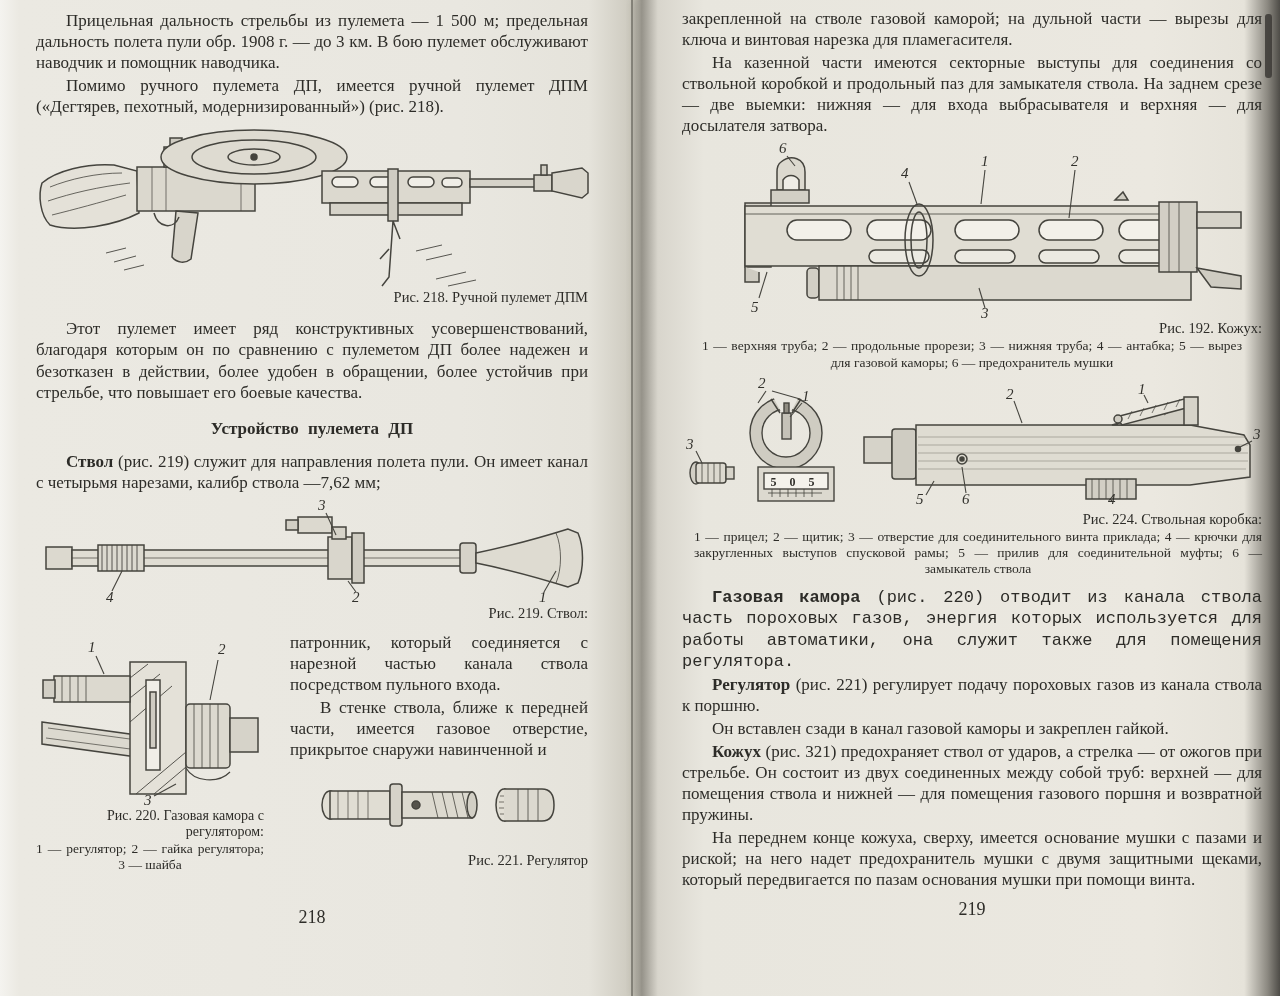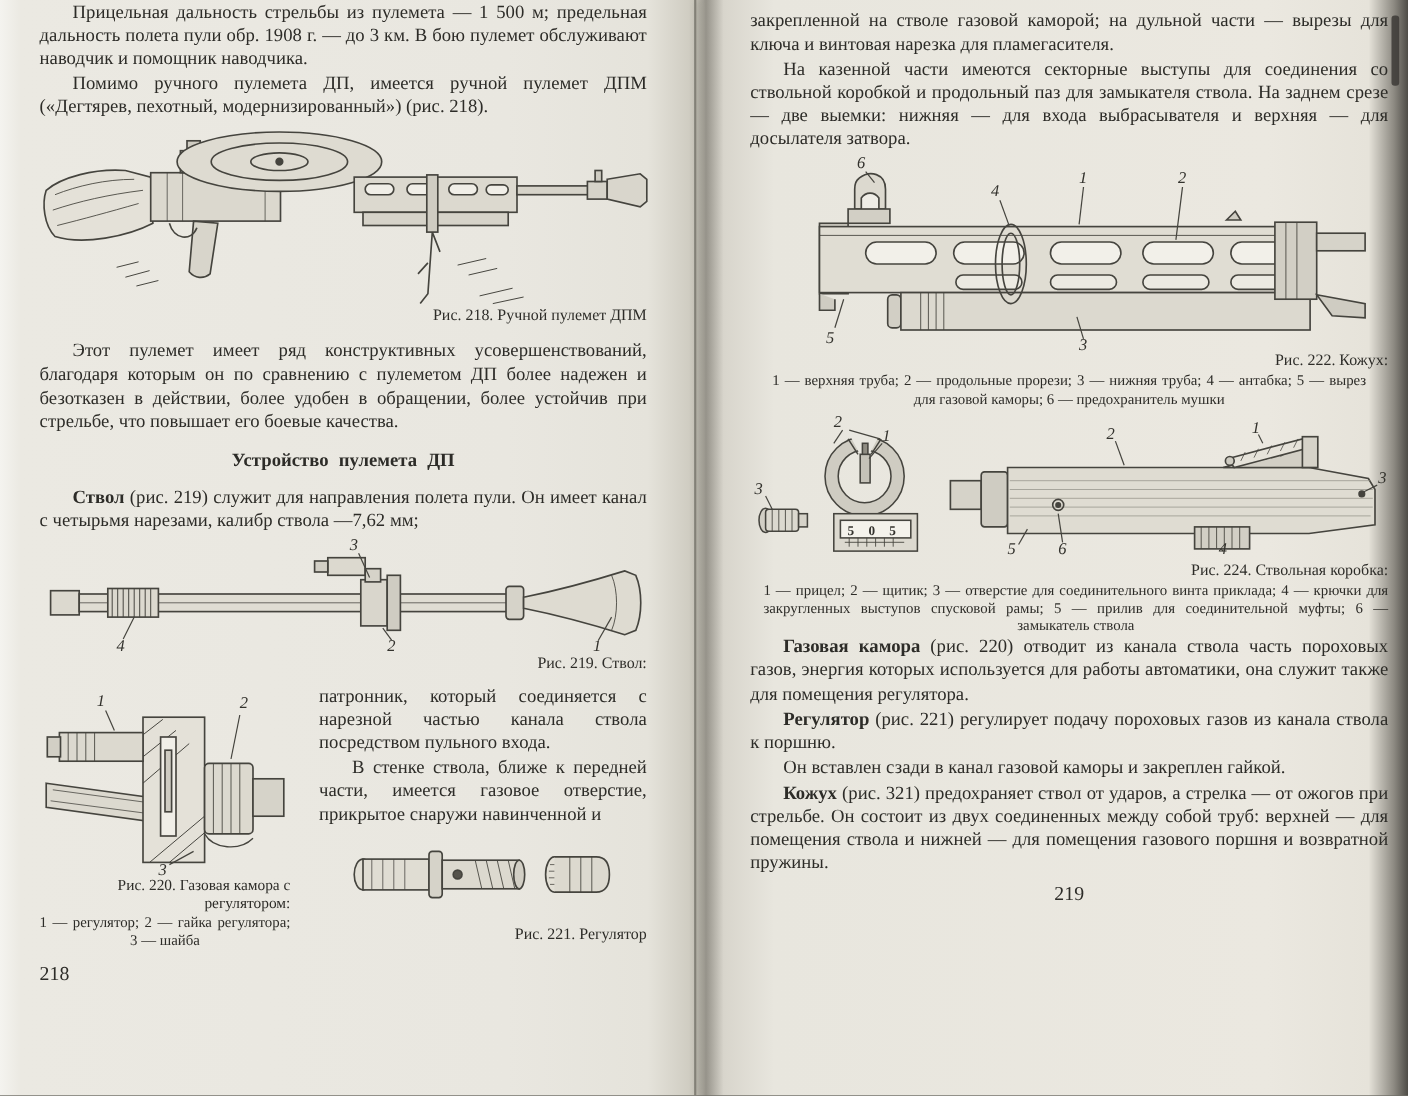--- a/index.html
+++ b/index.html
@@ -49,21 +49,21 @@
   .pagenum { position:absolute; bottom:30px; font-size:18px; }
   .pagenum-left { left:36px; }
 
   svg { overflow:visible; }
 </style>
 </head>
 <body>
 
 <div class="spread">
 
-  <div class="page page-left" style="">
+  <div class="page page-left" style="padding-top:10px;">
 
     <p class="p ind">Прицельная дальность стрельбы из пулемета — 1 500 м; предельная дальность полета пули обр. 1908 г. — до 3 км. В бою пулемет обслуживают наводчик и помощник наводчика.</p>
     <p class="p ind">Помимо ручного пулемета ДП, имеется ручной пулемет ДПМ («Дегтярев, пехотный, модернизированный») (рис. 218).</p>
 
     <svg class="fig" width="552" height="166" viewBox="0 0 552 166">
       <g stroke="#45443e" stroke-width="1.5" fill="none">
         <path d="M6,62 C20,50 50,42 78,44 L101,50 L103,92 C80,104 40,112 14,104 C4,94 2,74 6,62 Z" fill="#e4e1d8"></path>
         <path d="M14,66 C34,58 60,52 86,52 M12,80 C36,72 62,66 94,62 M16,94 C40,88 62,82 90,74" stroke-width="0.8"></path>
         <rect x="101" y="46" width="118" height="44" fill="#dbd8ce"></rect>
         <path d="M116,46 v44 M130,46 v44 M205,46 v44" stroke-width="0.7"></path>
@@ -173,21 +173,21 @@
             <ellipse cx="190" cy="31" rx="8" ry="16" fill="#e2dfd5"></ellipse>
             <path d="M186,22 l8,0 M185,28 l10,0 M185,34 l10,0 M186,40 l8,0" stroke-width="0.7"></path>
             <path d="M190,15 L228,15 C236,15 240,20 240,31 C240,42 236,47 228,47 L190,47" fill="#dcd9cf"></path>
             <path d="M204,15 v32 M214,15 v32 M224,15 v32" stroke-width="0.8"></path>
           </g>
         </svg>
         <p class="cap-title" style="margin-top:16px;">Рис. 221. Регулятор</p>
       </div>
     </div>
 
-    <div class="pagenum pagenum-left" style="position:static;margin-top:12px;">218</div>
+    <div class="pagenum pagenum-left" style="position:static;margin-top:34px;text-align:center;">218</div>
   </div>
 
   <div class="page page-right" style="padding-top:8px;">
 
     <p class="p">закрепленной на стволе газовой каморой; на дульной части — вырезы для ключа и винтовая нарезка для пламегасителя.</p>
     <p class="p ind">На казенной части имеются секторные выступы для соединения со ствольной коробкой и продольный паз для замыкателя ствола. На заднем срезе — две выемки: нижняя — для входа выбрасывателя и верхняя — для досылателя затвора.</p>
 
     <svg class="fig" width="570" height="178" viewBox="0 0 570 178">
       <g stroke="#45443e" stroke-width="1.5" fill="none">
         <path d="M94,22 C104,14 118,18 118,32 L118,50 L90,50 L90,32 C90,27 91,24 94,22 Z" fill="#dcd9cf"></path>
@@ -223,21 +223,21 @@
       <path class="ln" d="M388,30 L382,78"></path>
       <path class="ln" d="M72,158 L80,132"></path>
       <path class="ln" d="M298,168 L292,148"></path>
       <text class="co" x="92" y="13">6</text>
       <text class="co" x="214" y="38">4</text>
       <text class="co" x="294" y="26">1</text>
       <text class="co" x="384" y="26">2</text>
       <text class="co" x="64" y="172">5</text>
       <text class="co" x="294" y="178">3</text>
     </svg>
-    <p class="cap-title">Рис. 222. Кожух:</p>
+    <p class="cap-title">Рис. 192. Кожух:</p>
     <p class="cap-legend" style="width:540px;margin:1px auto 0 auto;">1 — верхняя труба; 2 — продольные прорези; 3 — нижняя труба; 4 — антабка; 5 — вырез для газовой каморы; 6 — предохранитель мушки</p>
 
     <div class="fig-row">
 
       <svg width="170" height="128" viewBox="0 0 170 128" style="flex:0 0 170px;">
         <g stroke="#45443e" stroke-width="1.4" fill="none">
           <ellipse cx="14" cy="96" rx="6" ry="11" fill="#d2cfc5"></ellipse>
           <rect x="14" y="86" width="30" height="20" rx="3" fill="#dcd9cf"></rect>
           <path d="M20,86 v20 M26,86 v20 M32,86 v20 M38,86 v20" stroke-width="0.8"></path>
           <rect x="44" y="90" width="8" height="12" fill="#d6d3c9"></rect>
@@ -295,23 +295,24 @@
       </svg>
     </div>
 
     <div class="cap-row">
       <div class="cap224">
         <p class="cap-title">Рис. 224. Ствольная коробка:</p>
         <p class="cap-legend">1 — прицел; 2 — щитик; 3 — отверстие для соединительного винта приклада; 4 — крючки для закругленных выступов спусковой рамы; 5 — прилив для соединительной муфты; 6 — замыкатель ствола</p>
       </div>
     </div>
 
-    <p class="p ind" style=""><b class="lead">Газовая камора</b><span> (рис. 220) отводит из канала ствола часть пороховых газов, энергия которых используется для работы автоматики, она служит также для помещения регулятора.</span></p>
+    <p class="p ind" style="margin-top:10px;font-family:Liberation Mono, monospace;"><b class="lead">Газовая камора</b><span> (рис. 220) отводит из канала ствола часть пороховых газов, энергия которых используется для работы автоматики, она служит также для помещения регулятора.</span></p>
     <p class="p ind"><b class="lead">Регулятор</b><span> (рис. 221) регулирует подачу пороховых газов из канала ствола к поршню.</span></p>
     <p class="p ind">Он вставлен сзади в канал газовой каморы и закреплен гайкой.</p>
     <p class="p ind"><b class="lead">Кожух</b><span> (рис. 321) предохраняет ствол от ударов, а стрелка — от ожогов при стрельбе. Он состоит из двух соединенных между собой труб: верхней — для помещения ствола и нижней — для помещения газового поршня и возвратной пружины.</span></p>
+    <p class="p ind">На переднем конце кожуха, сверху, имеется основание мушки с пазами и риской; на него надет предохранитель мушки с двумя защитными щеками, который передвигается по пазам основания мушки при помощи винта.</p>
 
     <div style="text-align:center;margin-top:8px;font-size:18px;">219</div>
   </div>
 
   <div class="gutter-line"></div>
   <div class="edge-mark"></div>
 </div>
 
 </body></html>

